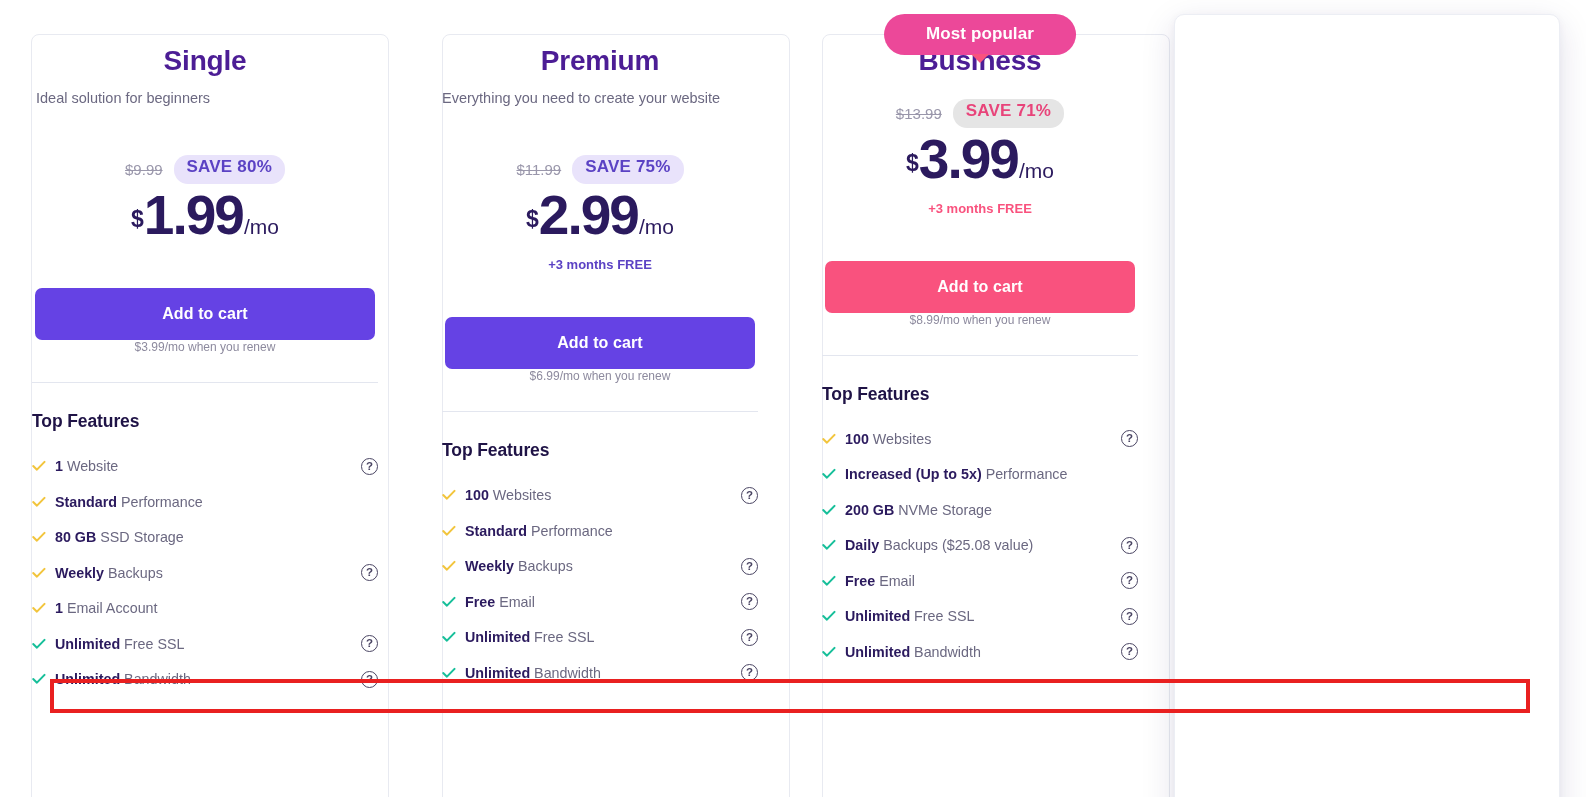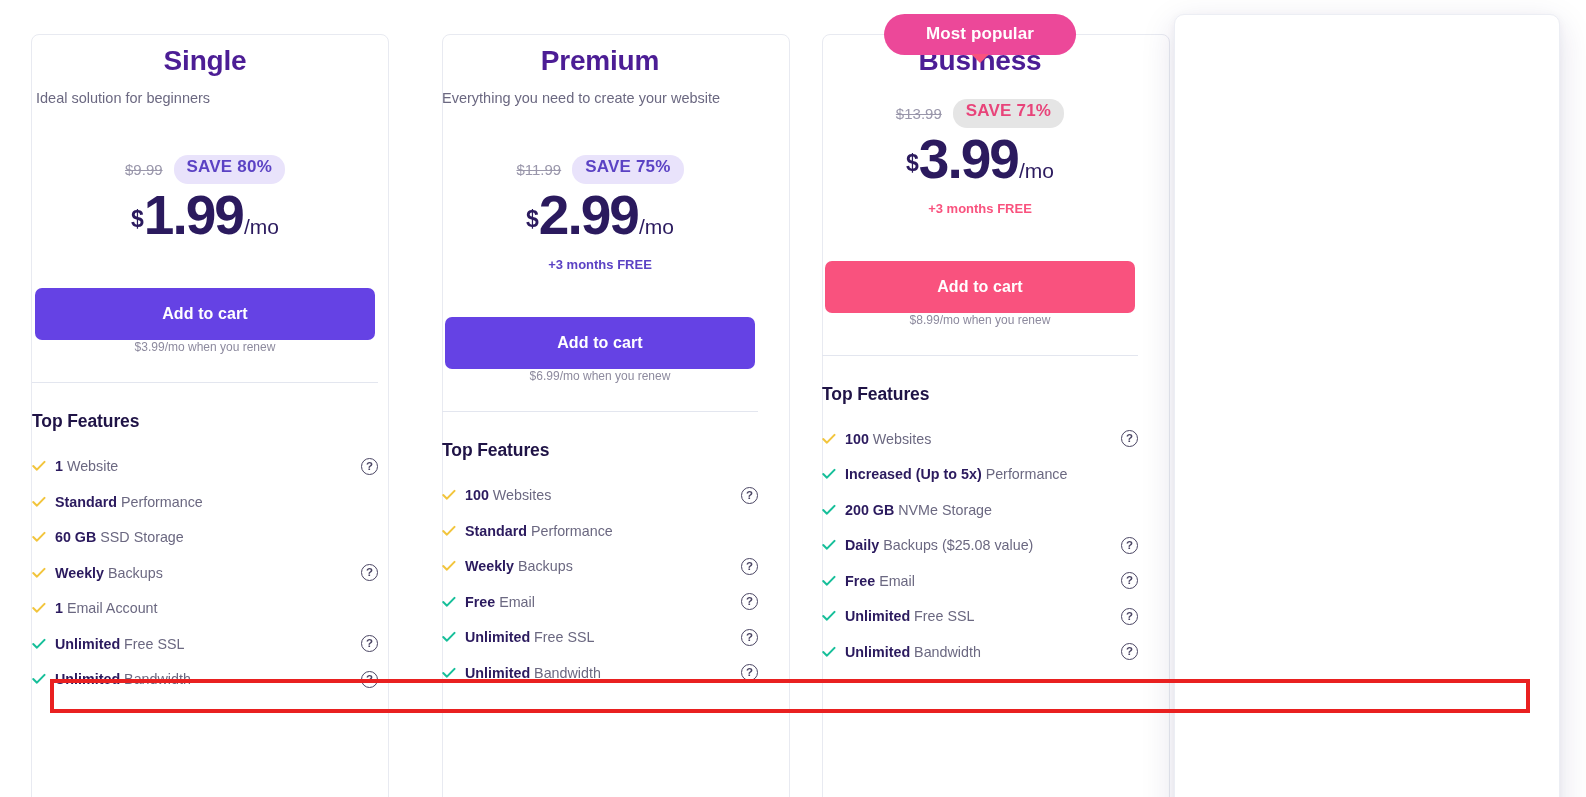--- a/index.html
+++ b/index.html
@@ -274,21 +274,21 @@
               </span>
               <span class="feat-text"><b>Standard</b> Performance</span>
               <span class="qmark hidden">?</span>
             </div>
             <div class="feat">
               <span class="chk">
                 <svg width="15" height="12" viewBox="0 0 15 12" fill="none">
                   <path d="M1.3 6.1 L5.3 9.9 L13.4 1.6" stroke="#f2c53d" stroke-width="2.2" stroke-linecap="round" stroke-linejoin="round"></path>
                 </svg>
               </span>
-              <span class="feat-text"><b>60 GB</b> SSD Storage</span>
+              <span class="feat-text"><b>80 GB</b> SSD Storage</span>
               <span class="qmark hidden">?</span>
             </div>
             <div class="feat">
               <span class="chk">
                 <svg width="15" height="12" viewBox="0 0 15 12" fill="none">
                   <path d="M1.3 6.1 L5.3 9.9 L13.4 1.6" stroke="#f2c53d" stroke-width="2.2" stroke-linecap="round" stroke-linejoin="round"></path>
                 </svg>
               </span>
               <span class="feat-text"><b>Weekly</b> Backups</span>
               <span class="qmark">?</span>

